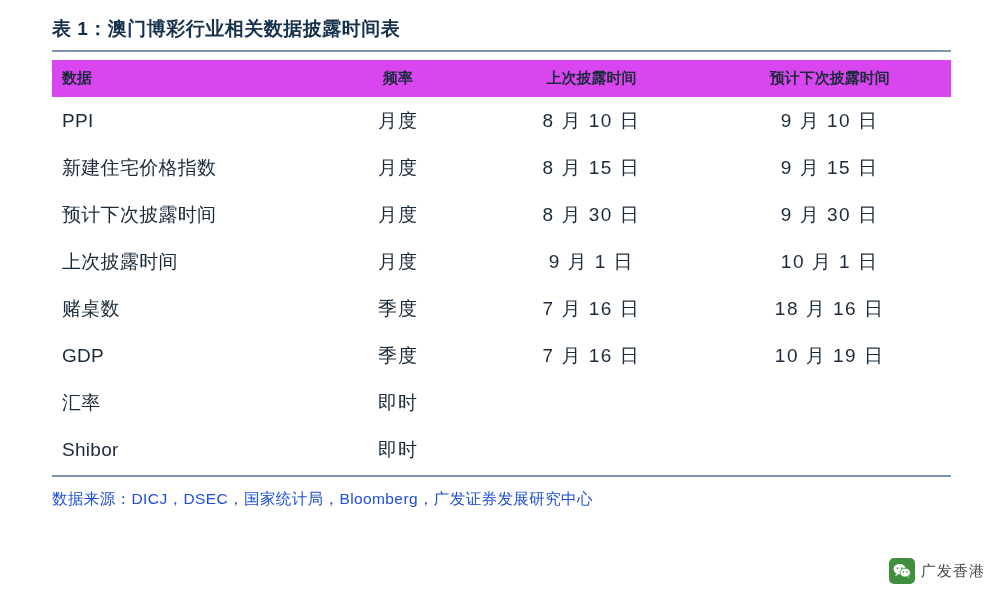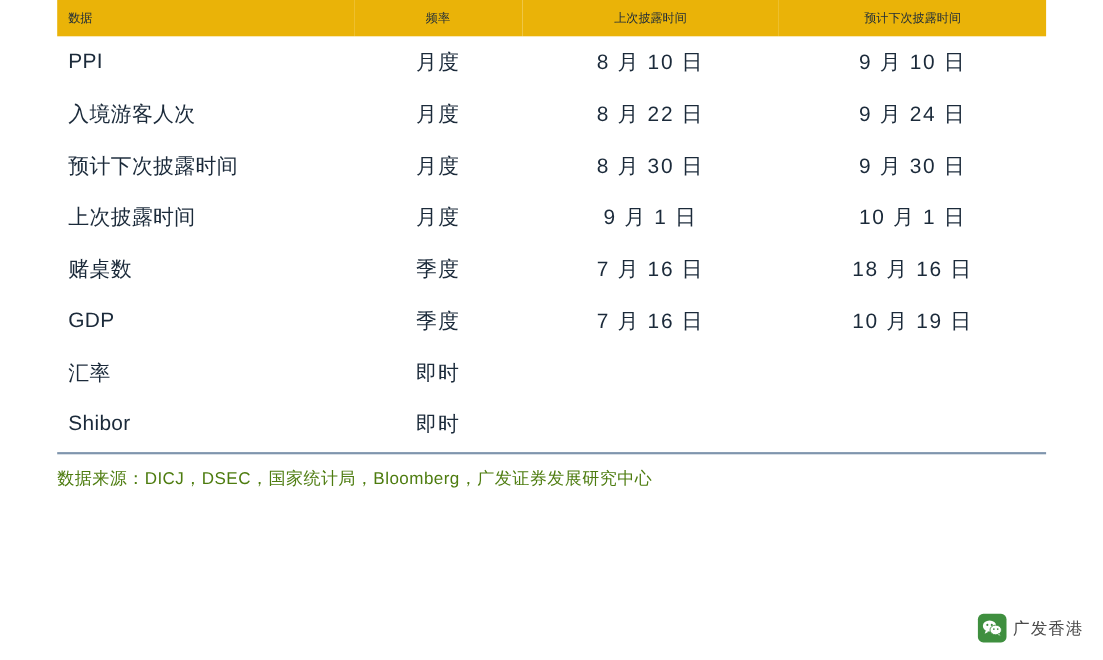--- a/index.html
+++ b/index.html
@@ -40,23 +40,23 @@
     margin-top: 8px;
   }
   
   table.data-table {
     width: 100%;
     border-collapse: collapse;
     table-layout: fixed;
     margin-top: 0;
   }
   table.data-table thead th {
-    background: #eab308;
-    font-size: 11px;
-    font-weight: normal;
+    background: #d946ef;
+    font-size: 15px;
+    font-weight: bold;
     color: #1b2a3a;
     padding: 9px 0;
     text-align: center;
     white-space: nowrap;
   }
   table.data-table thead th.col-name {
     text-align: left;
     padding-left: 10px;
   }
   table.data-table tbody td {
@@ -82,21 +82,21 @@
   col.c3 { width: 26%; }
   col.c4 { width: 27%; }
 
   .table-rule {
     height: 2px;
     background: #7f95ad;
     margin-top: 2px;
   }
   .source {
     font-size: 15.5px;
-    color: #4d7c0f;
+    color: #1d4ed8;
     padding-top: 12px;
     letter-spacing: 0.4px;
     white-space: nowrap;
   }
   
   .watermark {
     position: absolute;
     right: 18px;
     bottom: 16px;
     display: flex;
@@ -120,20 +120,24 @@
     color: #4a4a4a;
     letter-spacing: 1px;
     white-space: nowrap;
   }
 </style>
 </head>
 <body>
 
 <div class="page">
 
+  <div class="title-wrap">
+    <div class="title">表 1：澳门博彩行业相关数据披露时间表</div>
+    <div class="title-rule"></div>
+  </div>
 
   <table class="data-table">
     <colgroup>
       <col class="c1">
         <col class="c2">
         <col class="c3">
         <col class="c4">
     </colgroup>
     <thead>
       <tr>
@@ -144,24 +148,24 @@
       </tr>
     </thead>
     <tbody>
       <tr>
         <td class="col-name">PPI</td>
         <td class="col-freq">月度</td>
         <td class="col-date">8 月 10 日</td>
         <td class="col-date">9 月 10 日</td>
       </tr>
       <tr>
-        <td class="col-name">入境游客人次</td>
-        <td class="col-freq">月度</td>
-        <td class="col-date">8 月 22 日</td>
-        <td class="col-date">9 月 24 日</td>
+        <td class="col-name">新建住宅价格指数</td>
+        <td class="col-freq">月度</td>
+        <td class="col-date">8 月 15 日</td>
+        <td class="col-date">9 月 15 日</td>
       </tr>
       <tr>
         <td class="col-name">预计下次披露时间</td>
         <td class="col-freq">月度</td>
         <td class="col-date">8 月 30 日</td>
         <td class="col-date">9 月 30 日</td>
       </tr>
       <tr>
         <td class="col-name">上次披露时间</td>
         <td class="col-freq">月度</td>

